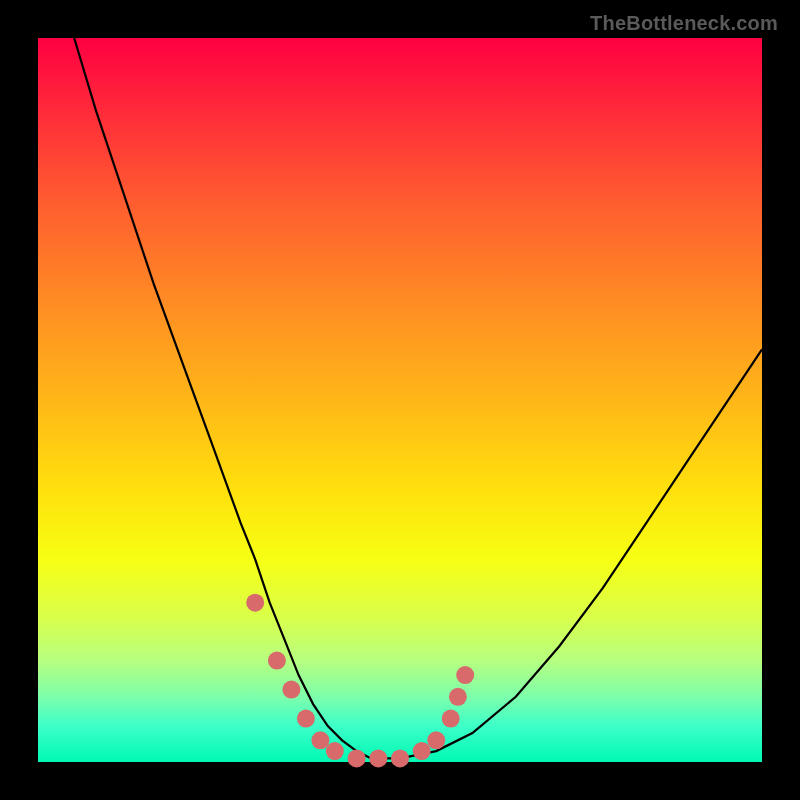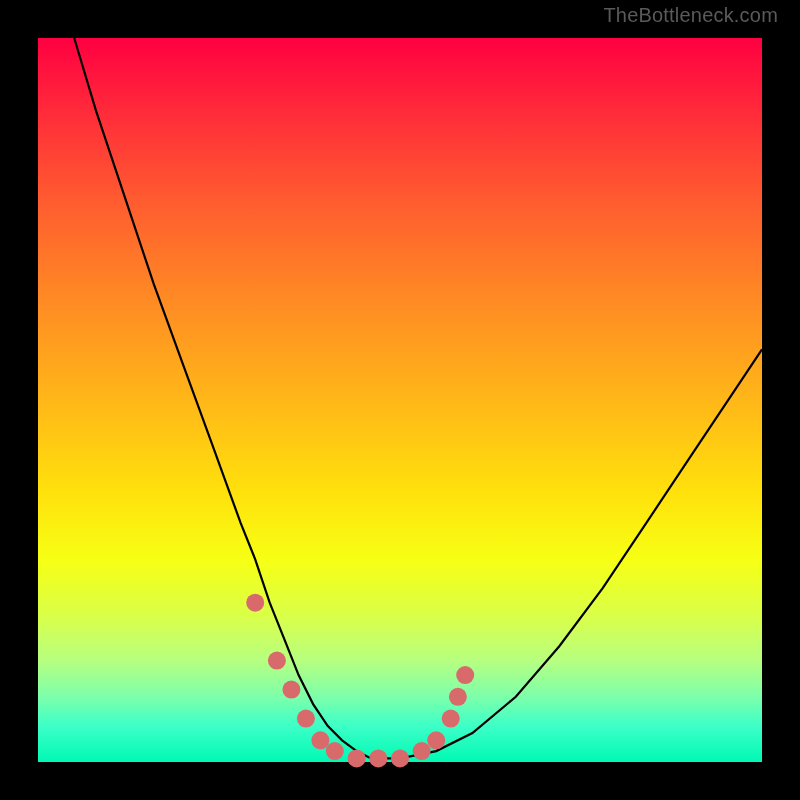--- a/index.html
+++ b/index.html
@@ -43,25 +43,25 @@
   .plot-area svg {
     position: absolute;
     left: 0;
     top: 0;
     width: 724px;
     height: 724px;
     overflow: visible;
   }
   .watermark {
     position: absolute;
-    top: 4px;
+    top: 12px;
     right: 22px;
     color: #5a5a5a;
     font-size: 20px;
-    font-weight: 400;
+    font-weight: 700;
     letter-spacing: 0.2px;
     pointer-events: none;
   }
 </style>
 </head>
 <body>
 
 <div class="frame">
   <div class="plot-area">
     <svg viewBox="0 0 724 724">

